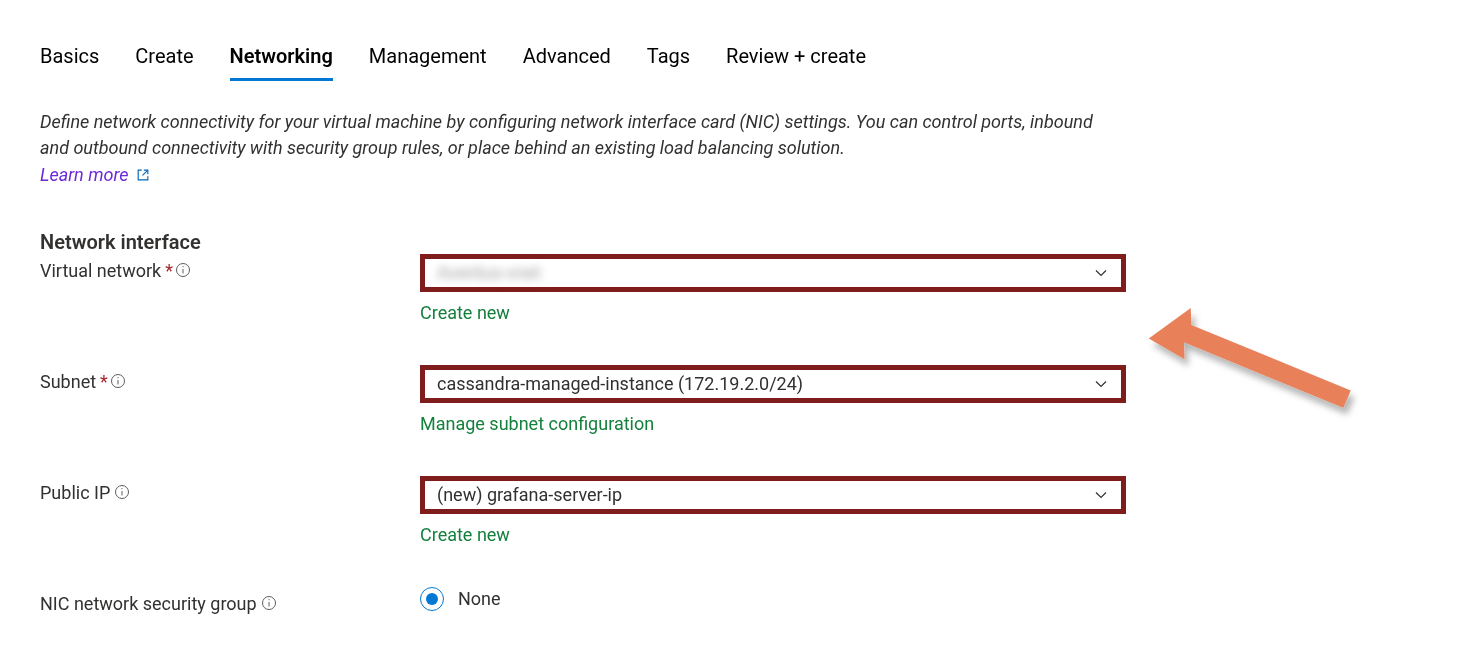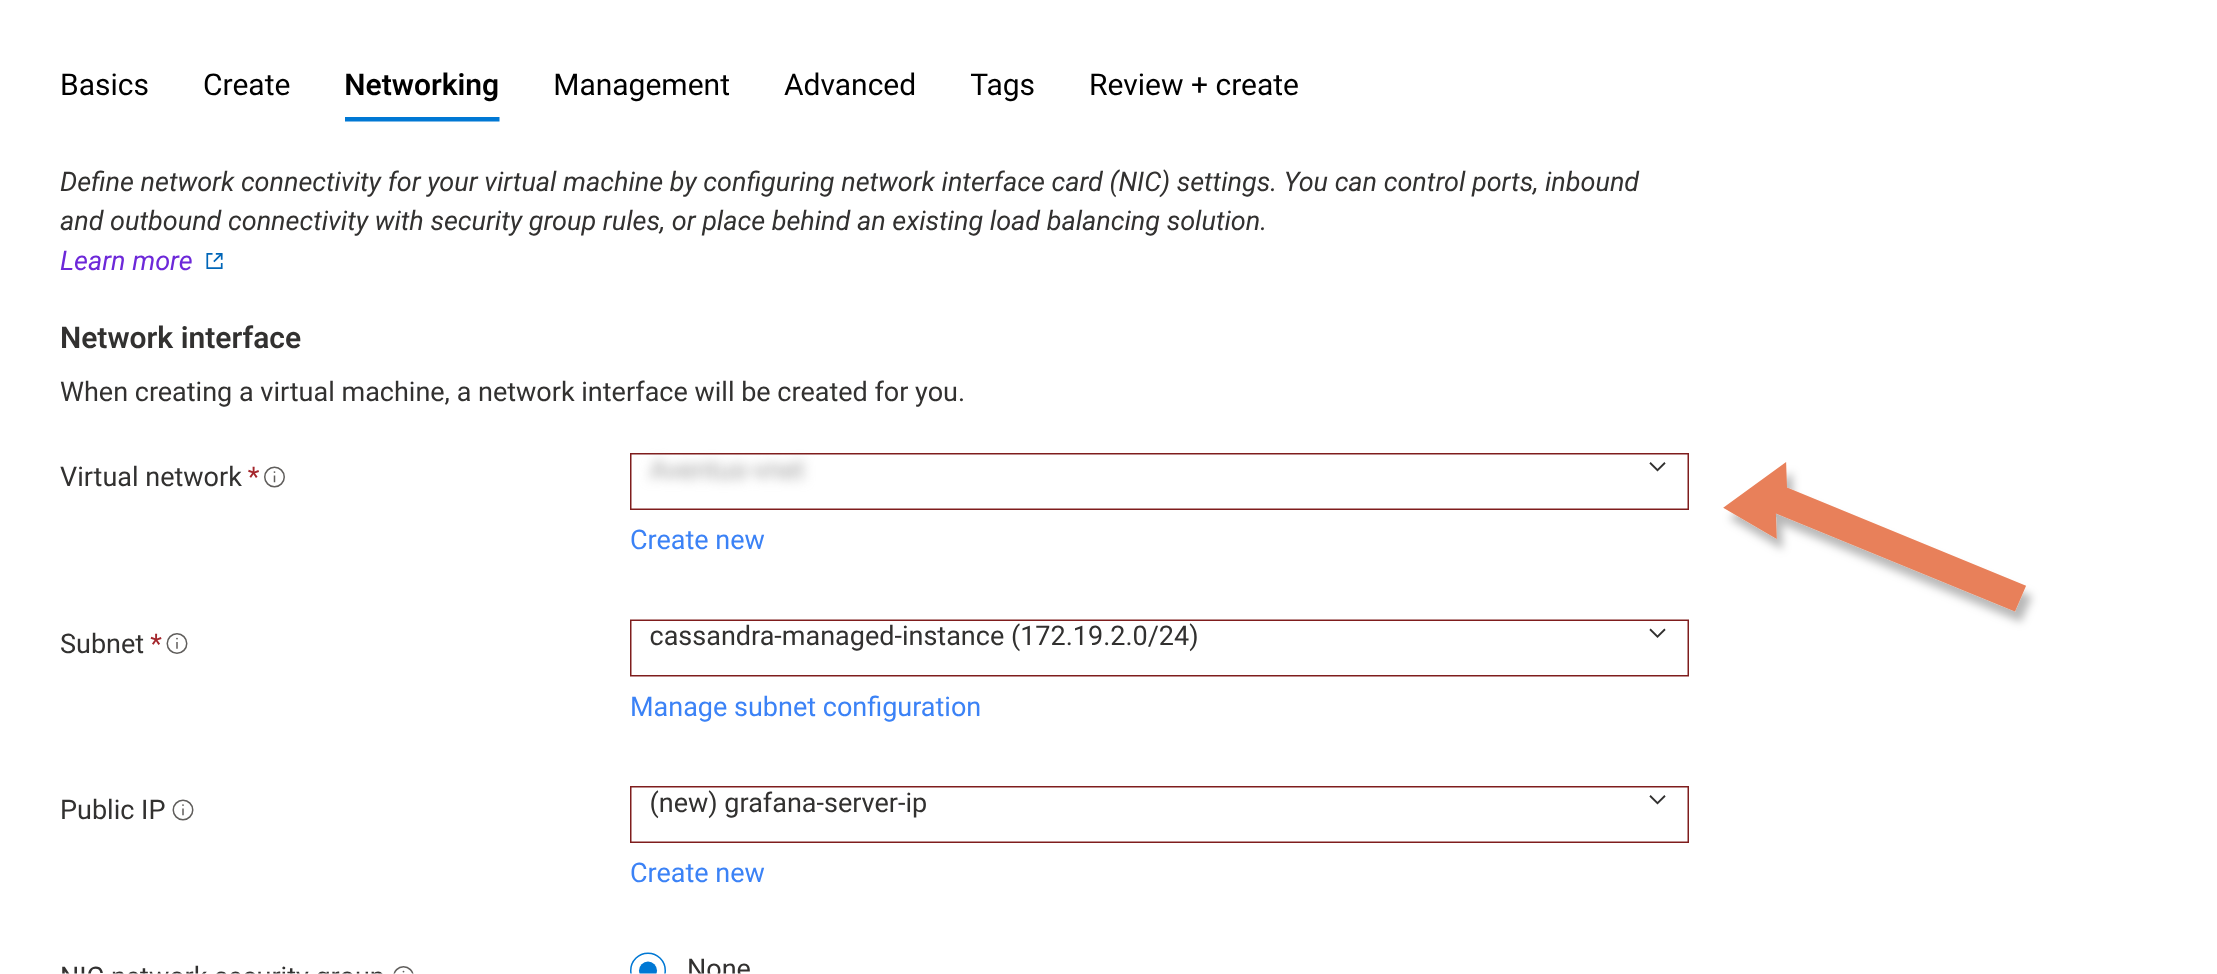--- a/index.html
+++ b/index.html
@@ -49,21 +49,21 @@
     cursor: pointer;
   }
   .ext-icon {
     display: inline-flex;
     vertical-align: -1px;
     margin-left: 3px;
   }
   .section-title {
     font-size: 20px;
     font-weight: 600;
-    margin-top: 25px;
+    margin-top: 42px;
   }
   .section-sub {
     font-size: 18px;
     margin-top: 14px;
     margin-bottom: 30px;
   }
   
   .form-row {
     display: flex;
     align-items: flex-start;
@@ -85,42 +85,43 @@
     align-items: center;
     justify-content: center;
     width: 16px; height: 16px;
     color: #605e5c;
   }
   .form-control-col {
     flex: 0 0 706px;
     width: 706px;
   }
   .select {
-    border: 1px solid #7f1d1d;
+    border: 5px solid #7f1d1d;
     height: 38px;
     width: 100%;
     display: flex;
+    align-items: center;
     justify-content: space-between;
     padding: 0 12px;
     font-size: 18px;
     cursor: pointer;
     background: #ffffff;
     color: #323130;
   }
   .select .blur {
     filter: blur(4px);
     color: #9d9d9d;
   }
   .chevron {
     display: inline-flex;
   }
   .sublink {
     margin-top: 10px;
     font-size: 18px;
-    color: #3b82f6;
+    color: #15803d;
     cursor: pointer;
   }
   
   .radio-group {
     display: flex;
     flex-direction: column;
     gap: 10px;
     padding-top: 0;
   }
   .radio-item {
@@ -178,21 +179,20 @@
         <svg width="14" height="14" viewBox="0 0 16 16" fill="none" stroke="#0066b8" stroke-width="1.3">
           <path d="M6.5 2.5H2.5v11h11V9.5"></path>
           <path d="M9 2.5h4.5V7"></path>
           <path d="M13.5 2.5L7.5 8.5"></path>
         </svg>
       </span>
     </span>
   </div>
 
   <div class="section-title">Network interface</div>
-  <div class="section-sub">When creating a virtual machine, a network interface will be created for you.</div>
 
   <div class="form-row">
     <div class="form-label-col">
       <span>Virtual network</span>
       <span class="req">*</span>
       <span class="info-icon">
         <svg width="16" height="16" viewBox="0 0 16 16" fill="none" stroke="#605e5c" stroke-width="1">
           <circle cx="8" cy="8" r="6.5"></circle>
           <line x1="8" y1="7" x2="8" y2="11.5"></line>
           <circle cx="8" cy="4.7" r="0.6" fill="#605e5c" stroke="none"></circle>

